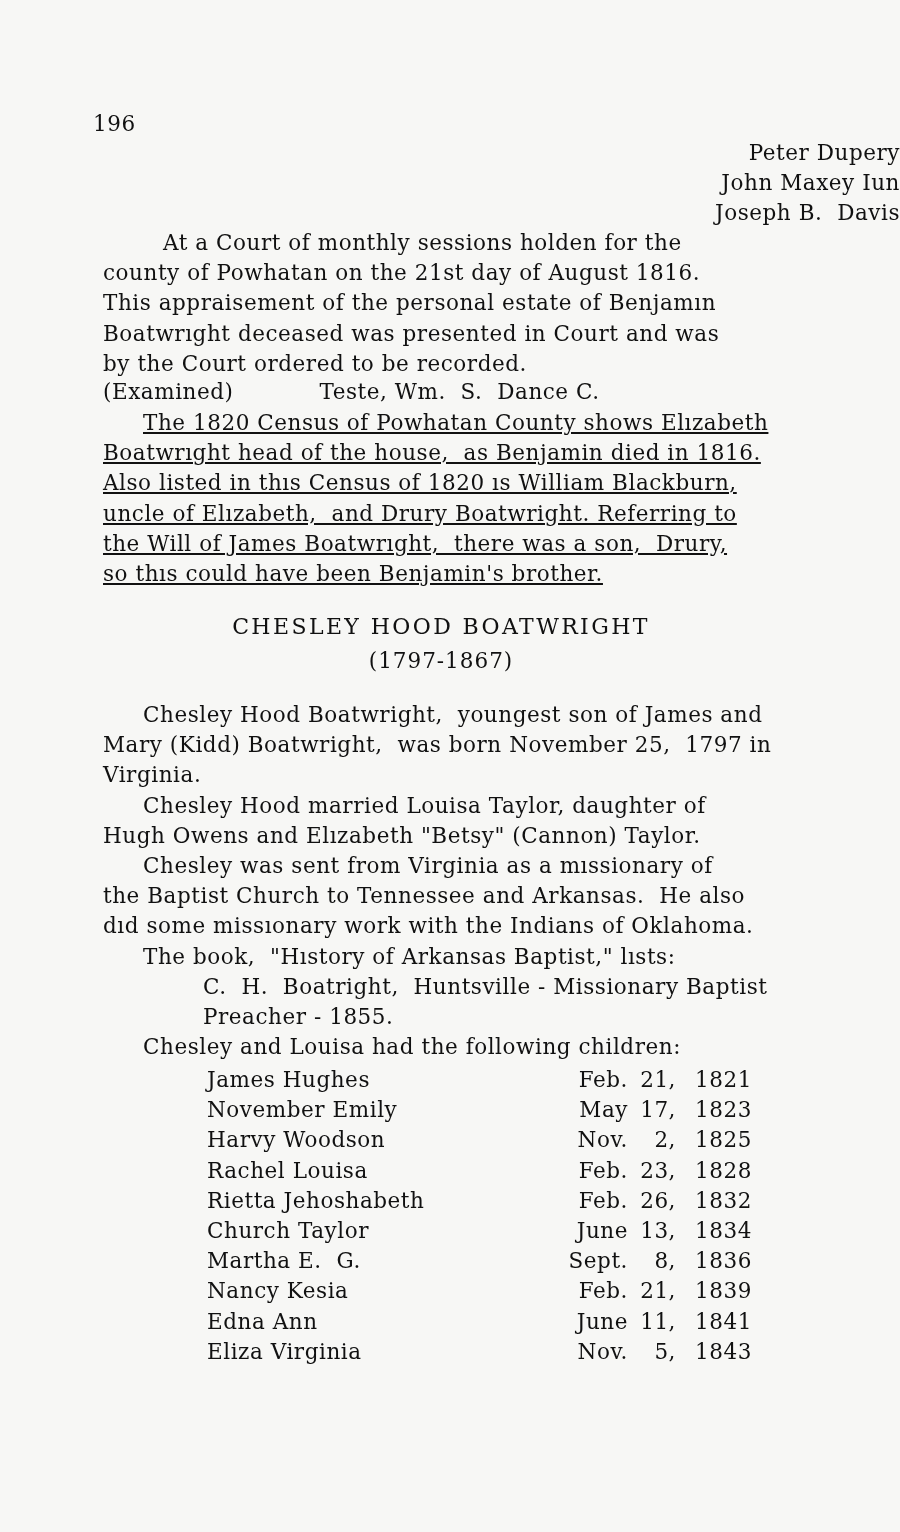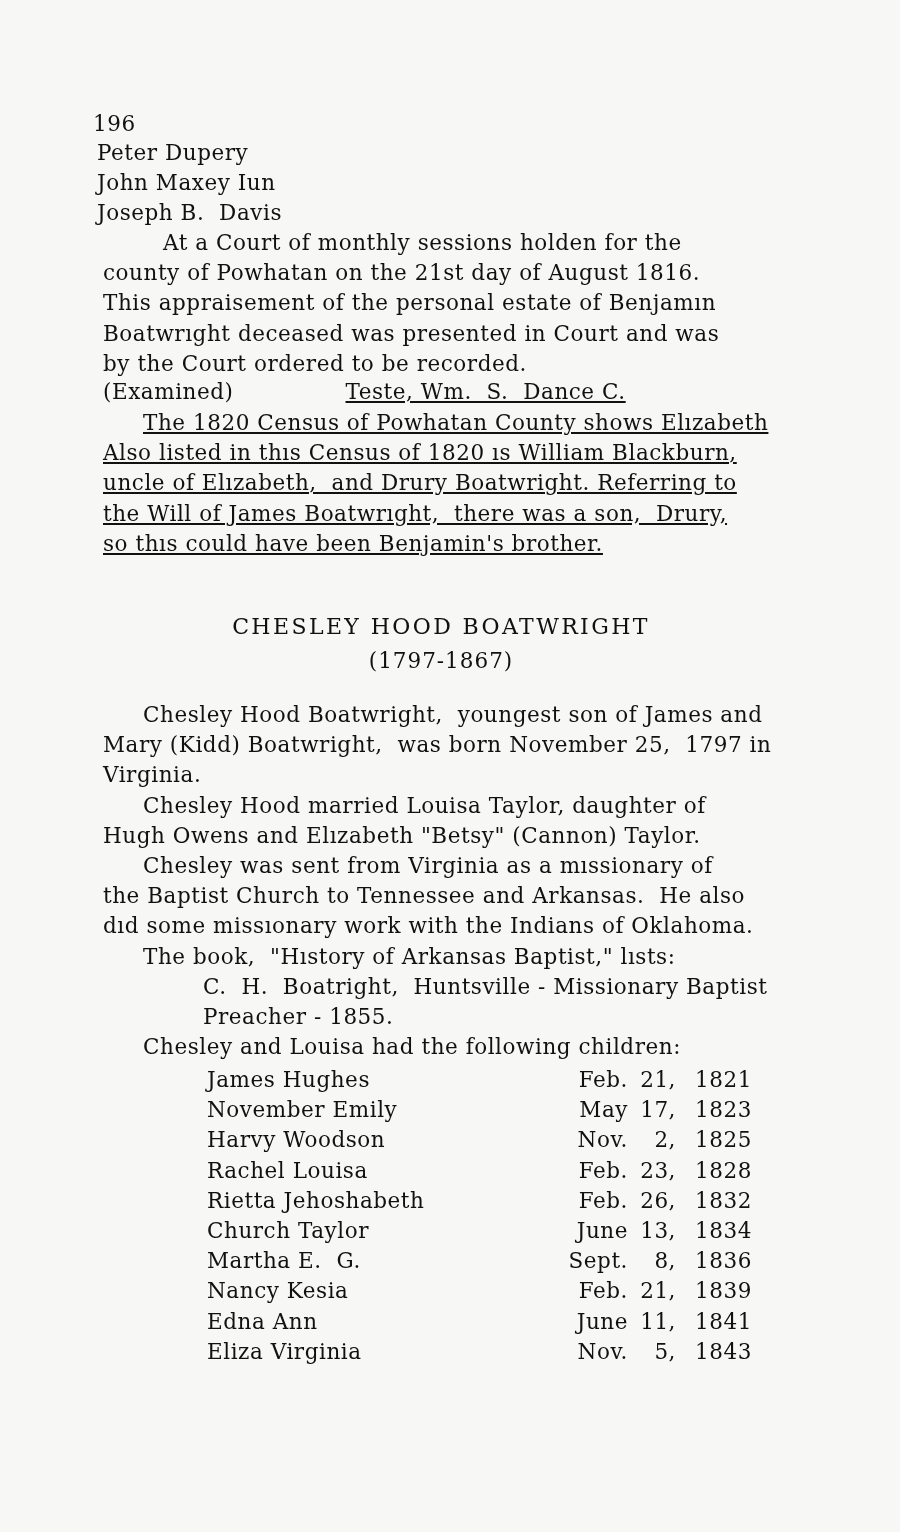--- a/index.html
+++ b/index.html
@@ -41,21 +41,21 @@
     line-height: 30.2px;
     white-space: pre;
   }
 
   
   .names-block {
     position: absolute;
     left: 0;
     top: 138px;
     width: 900px;
-    text-align: left;
+    text-align: right;
   }
   .names-block .line {
     display: block;
     margin-left: 97px; 
   }
 
   
   .block-a {
     position: absolute;
     left: 143px;
@@ -67,21 +67,21 @@
   .block-a .line.first { text-indent: 60px; margin-left: -40px; }
 
   
   .examined-row {
     position: absolute;
     left: 103px;
     top: 377px;
     width: 780px;
   }
   .examined-row .left { display: inline-block; }
-  .examined-row .right { display: inline-block; margin-left: 112px; text-decoration: underline; }
+  .examined-row .right { display: inline-block; margin-left: 86px; }
 
   
   .block-b {
     position: absolute;
     left: 103px;
     top: 408px;
     width: 790px;
   }
   .block-b .line { display: block; text-decoration: underline; }
   .block-b .line.first { text-indent: 40px; }
@@ -177,20 +177,21 @@
     <span class="tw line hang">Boatwrıght deceased was presented in Court and was</span>
     <span class="tw line hang">by the Court ordered to be recorded.</span>
   </div>
 
   <div class="examined-row">
     <span class="tw left">(Examined)</span><span class="tw right">Teste, Wm.  S.  Dance C.</span>
   </div>
 
   <div class="block-b">
     <span class="tw line first">The 1820 Census of Powhatan County shows Elızabeth</span>
+    <span class="tw line">Boatwrıght head of the house,  as Benjamin died in 1816.</span>
     <span class="tw line">Also listed in thıs Census of 1820 ıs William Blackburn,</span>
     <span class="tw line">uncle of Elızabeth,  and Drury Boatwright. Referring to</span>
     <span class="tw line">the Will of James Boatwrıght,  there was a son,  Drury,</span>
     <span class="tw line">so thıs could have been Benjamin's brother.</span>
   </div>
 
   <div class="section-heading">
     <span class="tw title">CHESLEY HOOD BOATWRIGHT</span>
     <span class="tw dates">(1797-1867)</span>
   </div>

